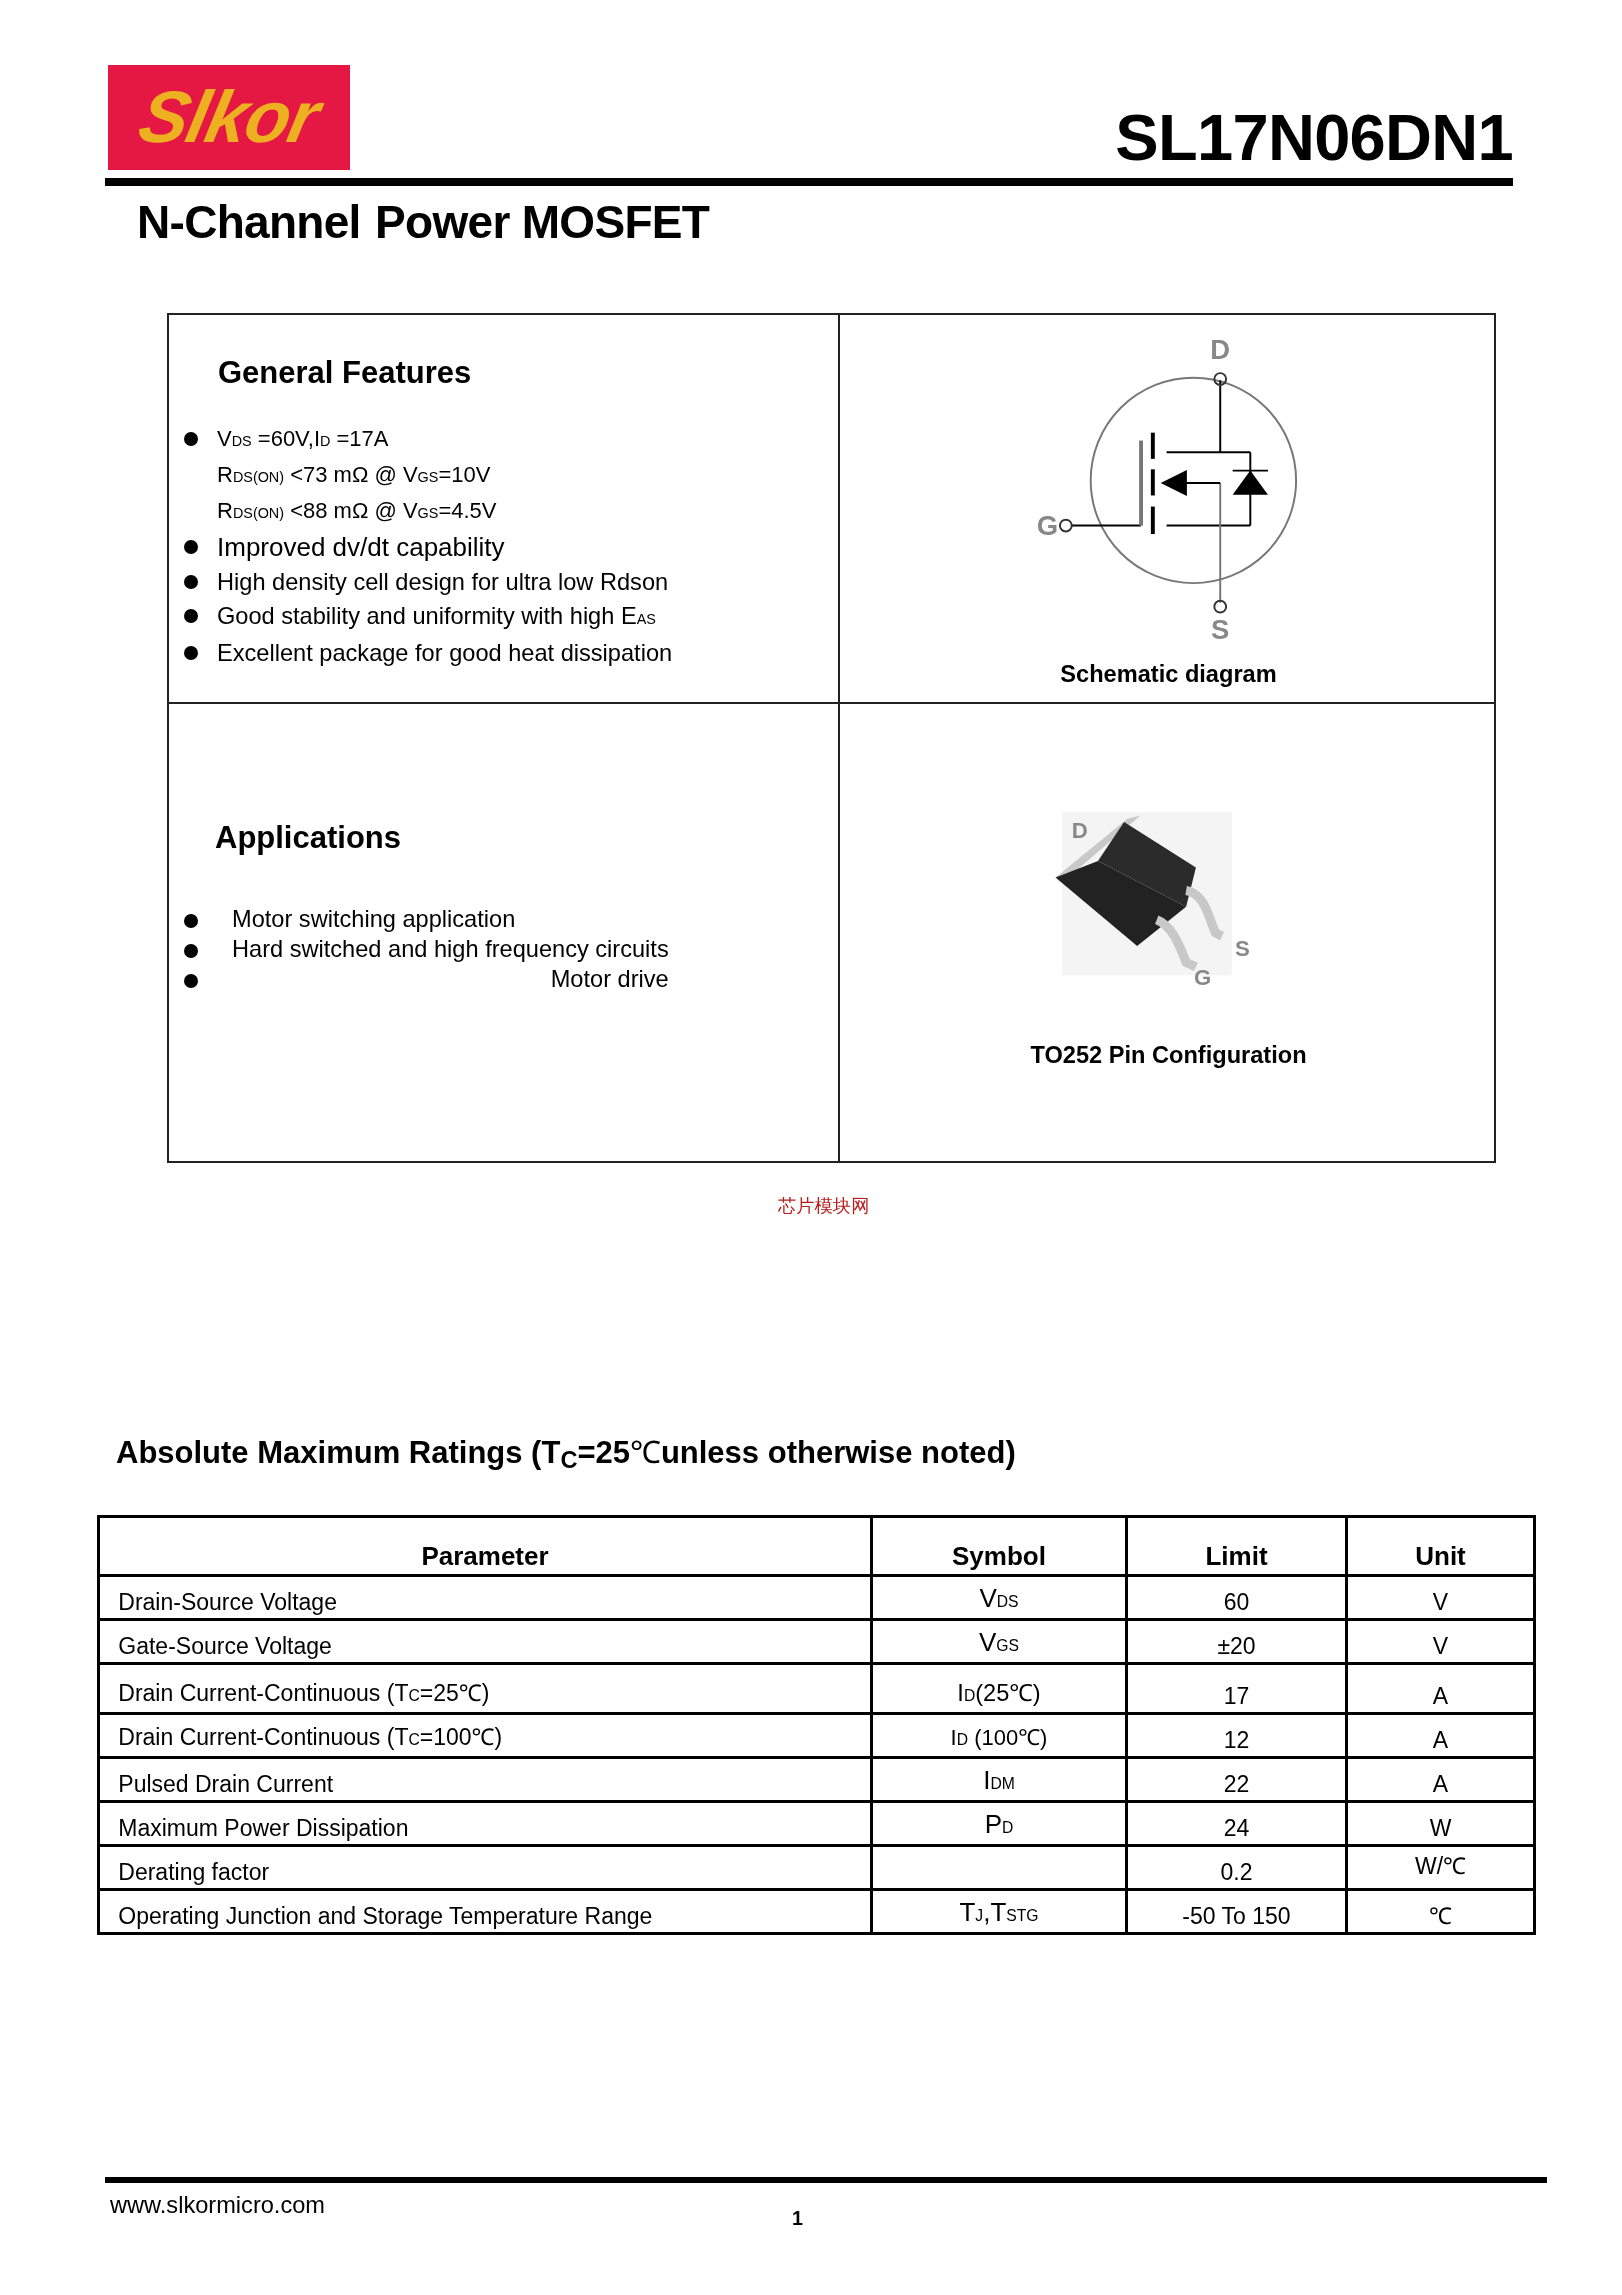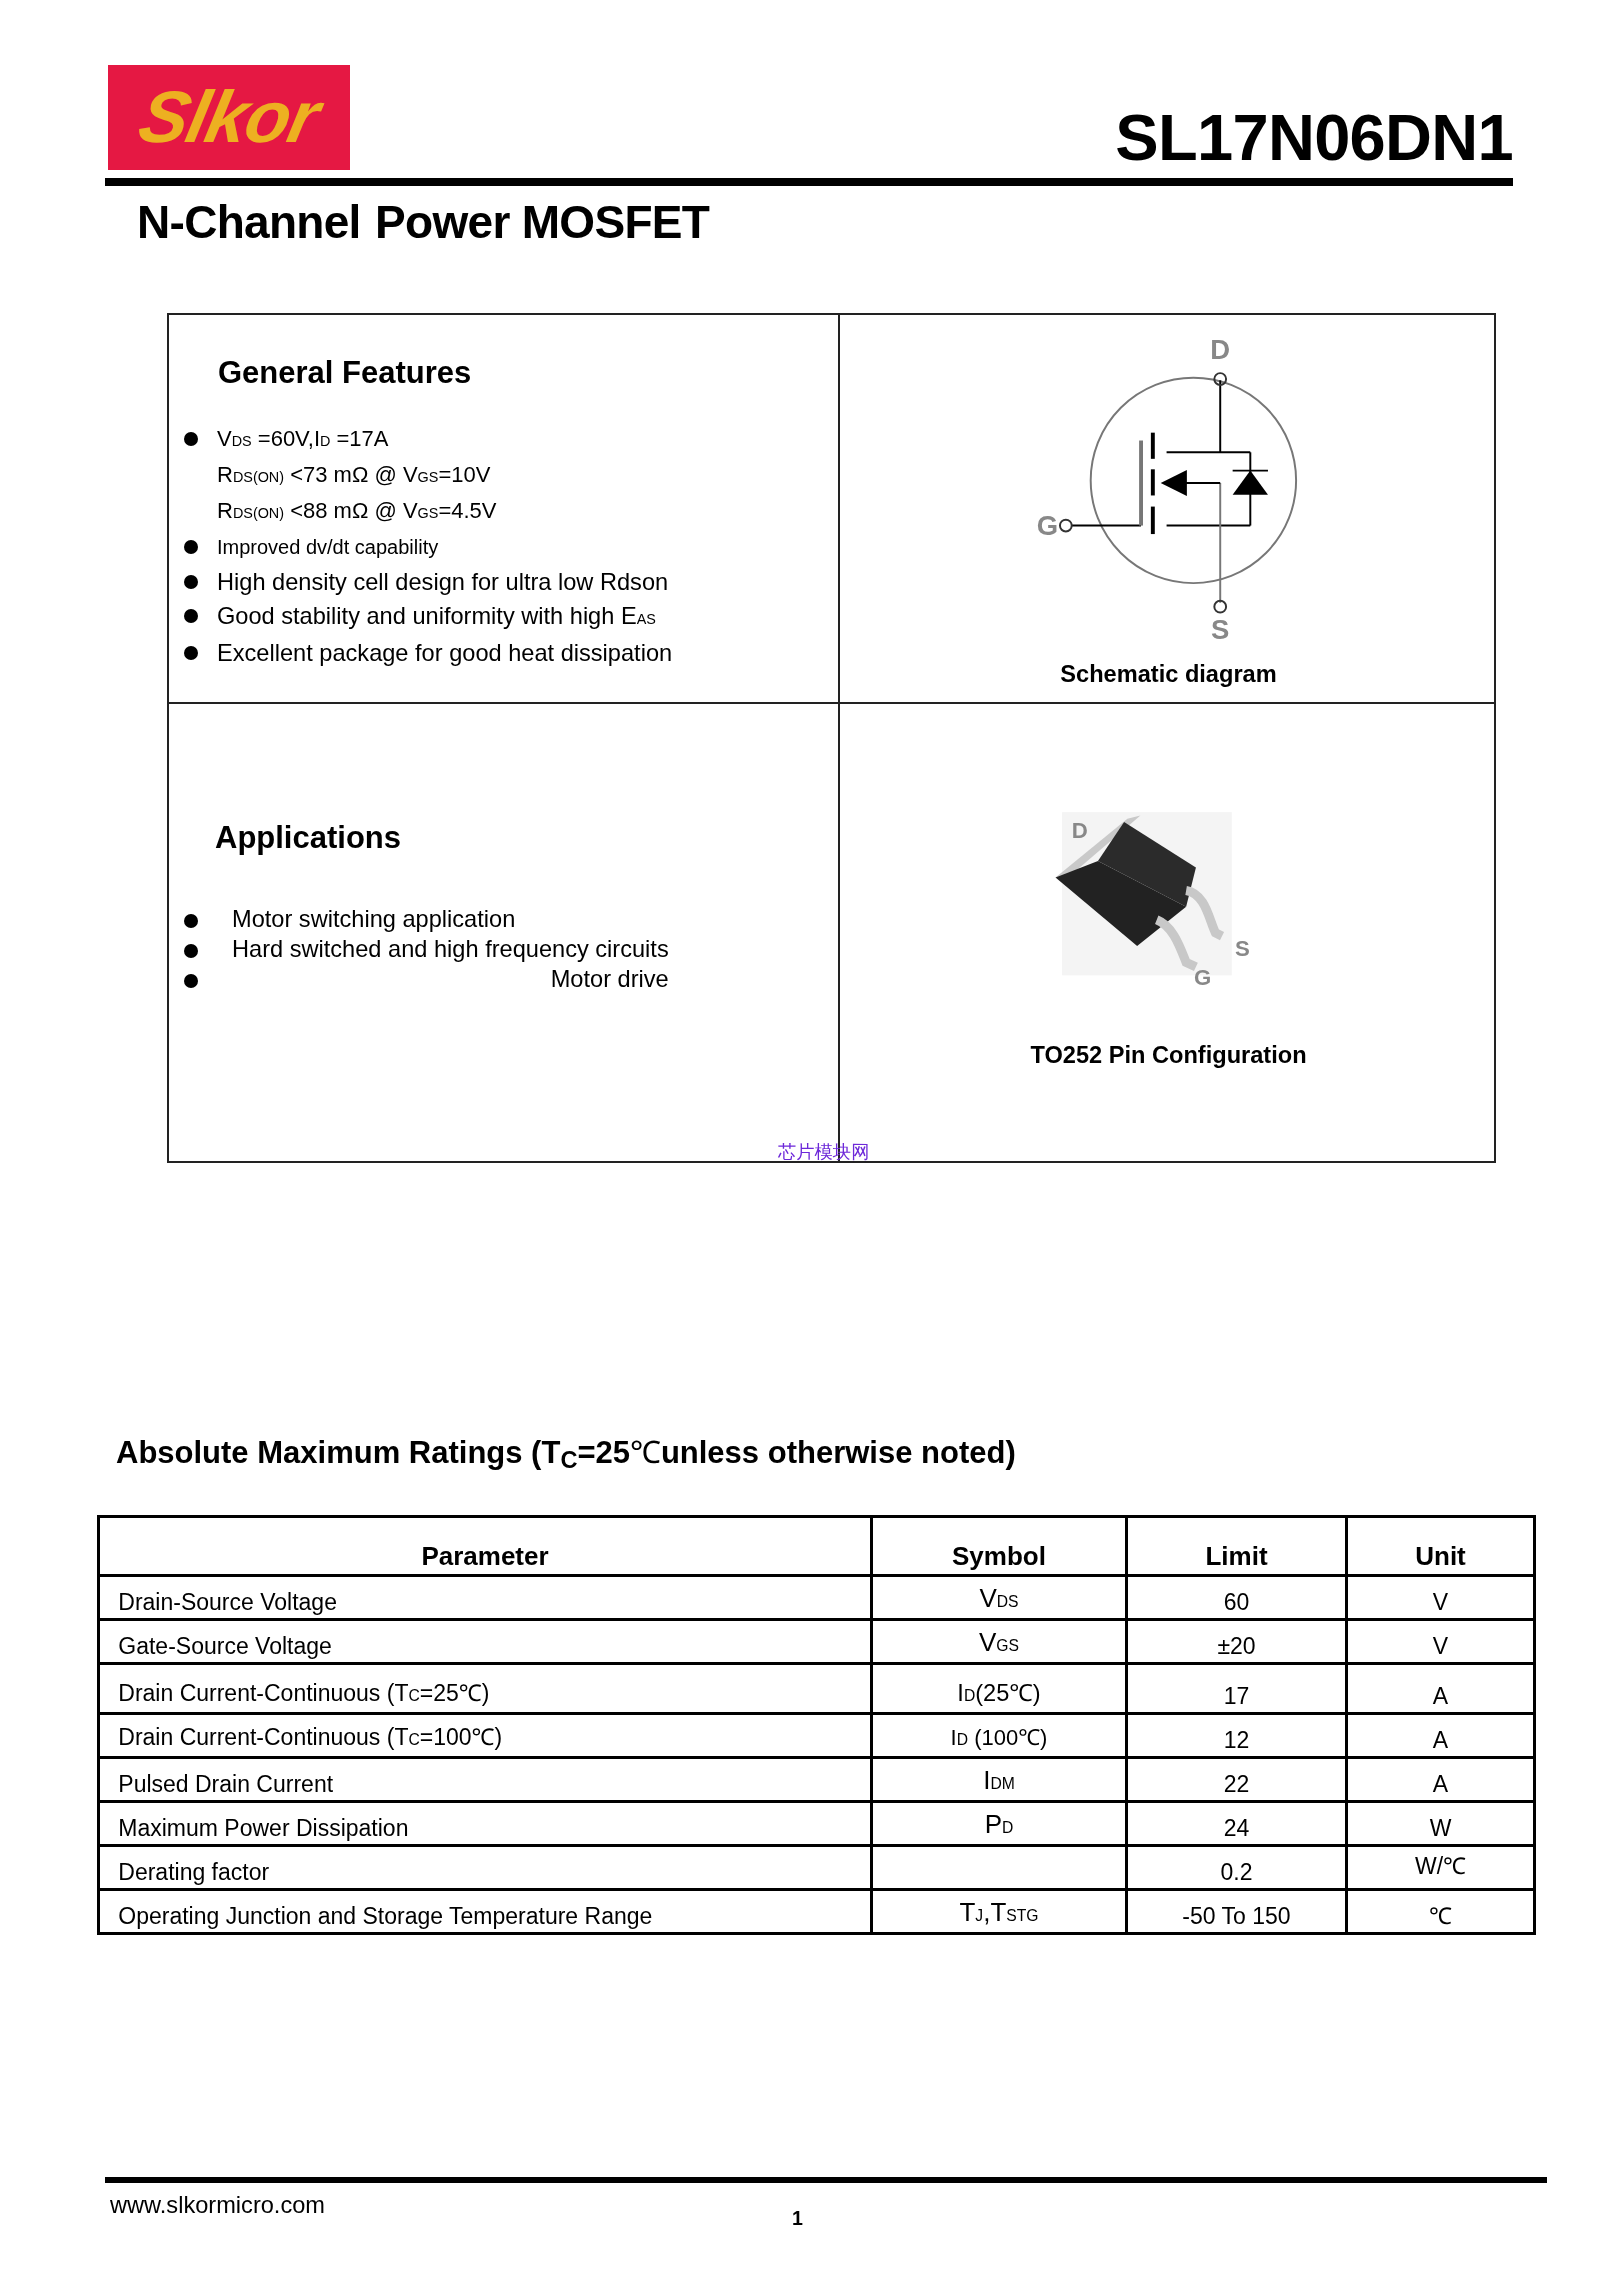--- a/index.html
+++ b/index.html
@@ -20,26 +20,26 @@
 
   
   .fbox { left: 167px; top: 313px; width: 1329px; height: 850px; border: 2px solid #222; box-sizing: border-box; }
   .fbox .vdiv { position: absolute; left: 669px; top: 0; bottom: 0; width: 2px; background: #222; }
   .fbox .hdiv { position: absolute; left: 0; right: 0; top: 387px; height: 2px; background: #222; }
 
   .sec-title { font-size: 31px; font-weight: bold; line-height: 37px; }
   .bullets { list-style: none; margin: 0; padding: 0; }
   .bullets li { position: relative; font-size: 23.6px; line-height: 34px; padding-left: 48px; white-space: nowrap; }
   .bullets li.dot::before { content: ""; position: absolute; left: 15px; top: 9.8px; width: 14.4px; height: 14.4px; border-radius: 50%; background: #000; }
-  .bullets li.big { font-size: 20px; }
+  .bullets li.big { font-size: 26px; }
   .sub { font-size: 14.4px; }
 
   .caption { font-size: 23.6px; font-weight: bold; text-align: center; }
 
-  .watermark { left: 778px; top: 1142px; font-size: 18.3px; color: #6d28d9; line-height: 19.6px; }
+  .watermark { left: 778px; top: 1196px; font-size: 18.3px; color: #b91c1c; line-height: 19.6px; }
 
   
   .ratings-title { left: 116px; top: 1433px; font-size: 31px; font-weight: bold; line-height: 39px; white-space: nowrap; }
   .ratings-title .tsub { font-size: 23.6px; vertical-align: -5.2px; }
   .ratings-title .deg { font-weight: normal; }
 
   table.ratings { position: absolute; left: 97px; top: 1515px; width: 1435px; border-collapse: collapse; table-layout: fixed; }
   table.ratings td, table.ratings th { border: 3.3px solid #000; padding: 0; box-sizing: border-box; }
   table.ratings th { font-size: 26px; font-weight: bold; height: 59px; vertical-align: bottom; padding-bottom: 1.3px; line-height: 33px; border-radius: 29px; }
   table.ratings td { font-size: 23px; height: 44px; vertical-align: bottom; padding-bottom: 2.6px; line-height: 26px; }

